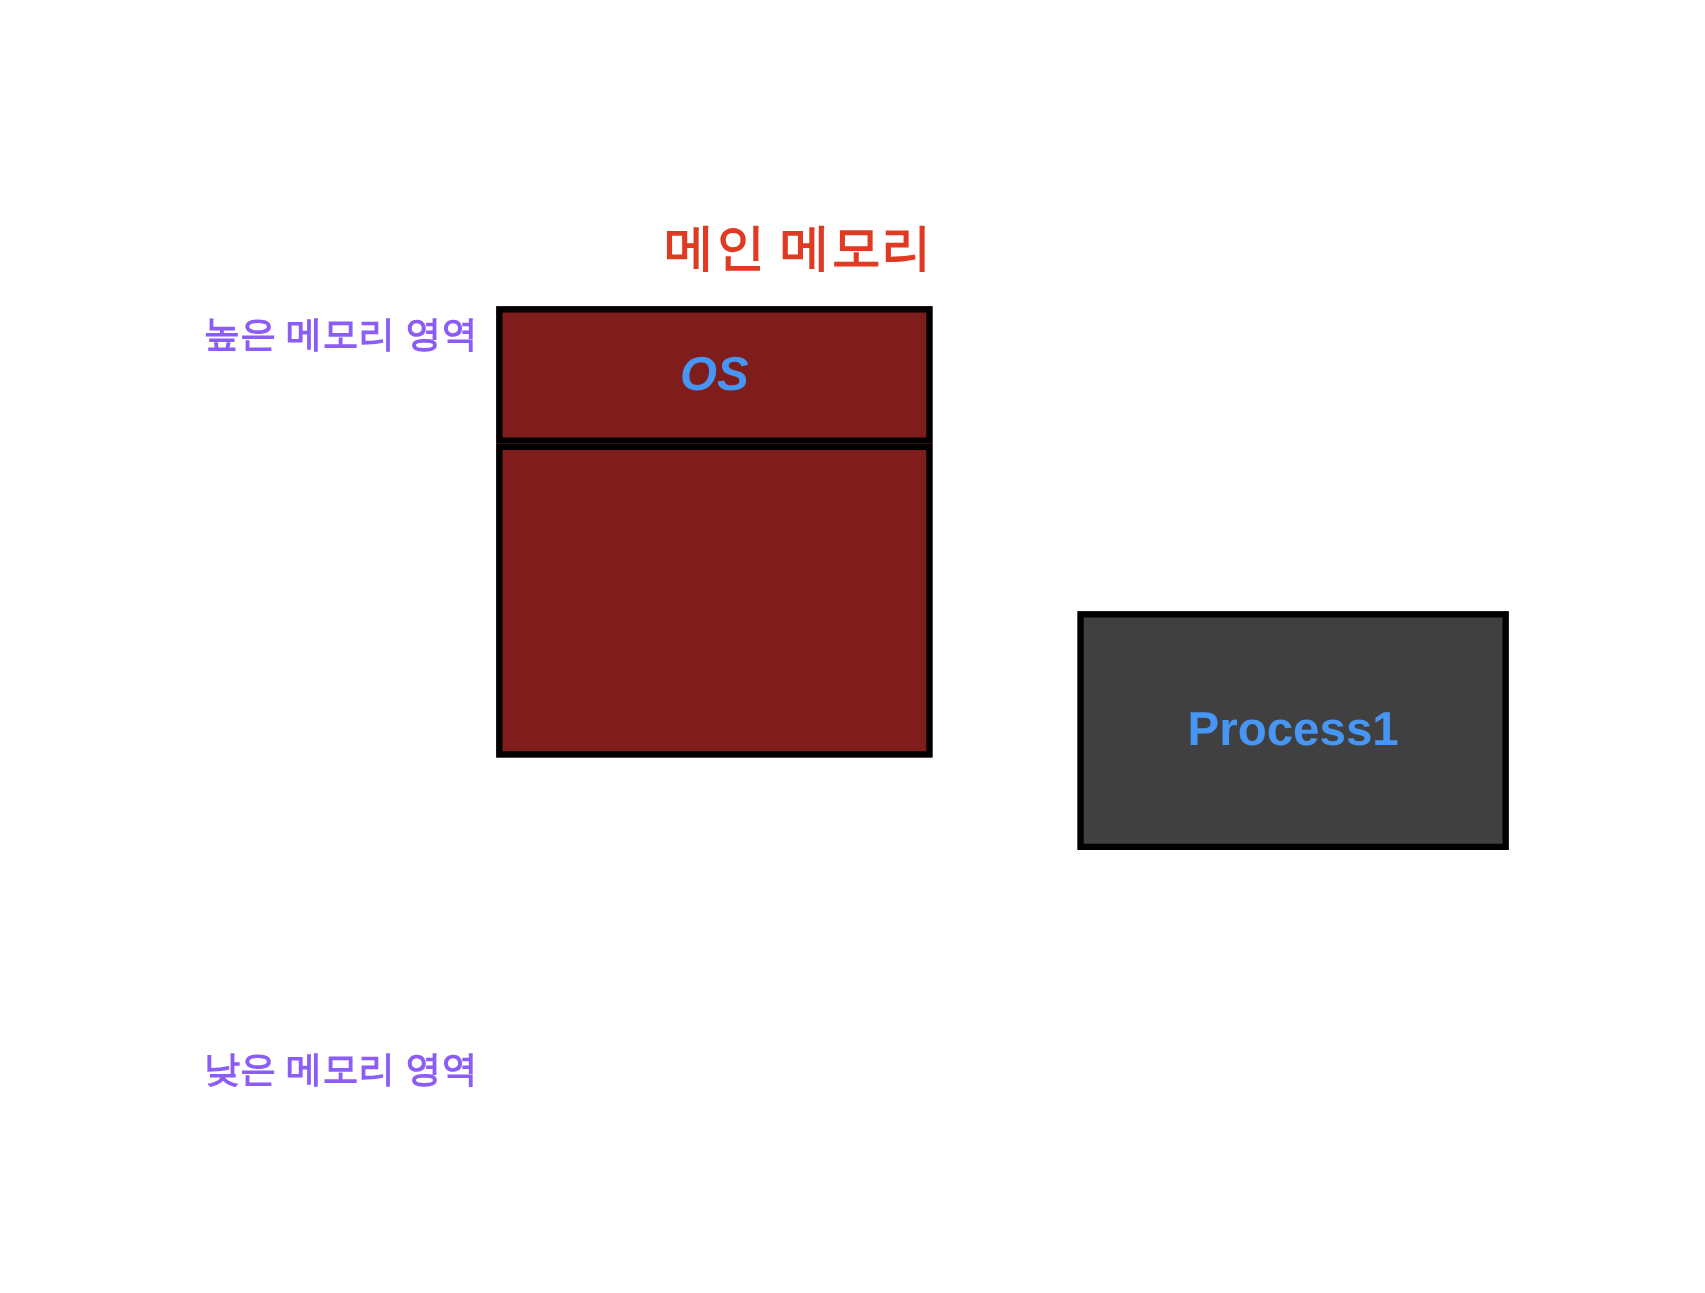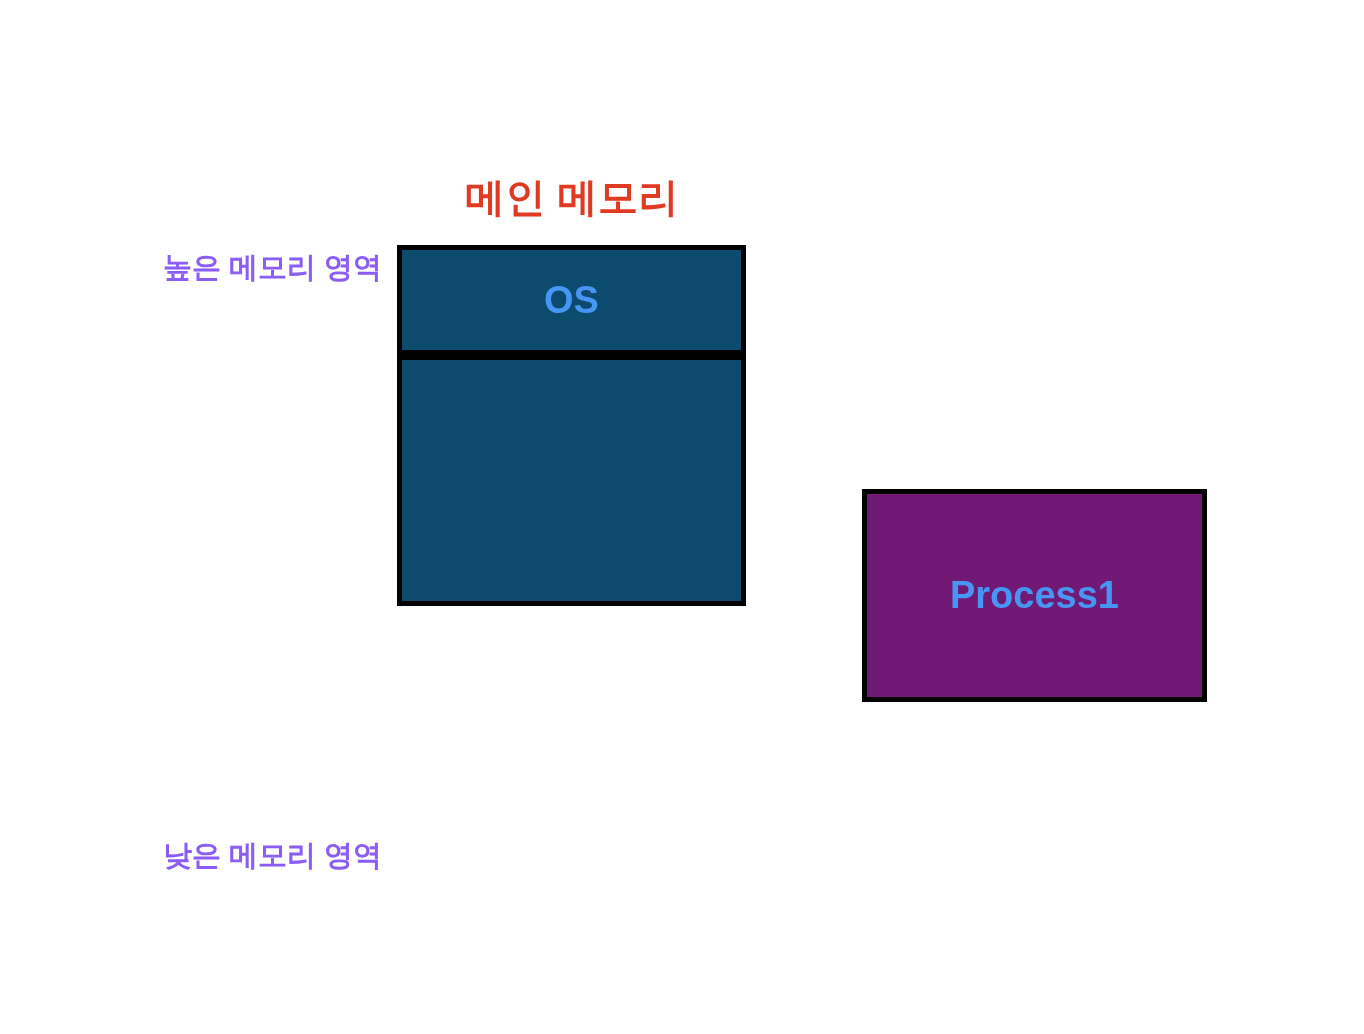--- a/index.html
+++ b/index.html
@@ -13,21 +13,21 @@
     height: 1034px;
     background: var(--bg-color, #ffffff);
     overflow: hidden;
     font-family: "Liberation Sans", sans-serif;
   }
   .diagram-title {
     position: absolute;
     left: 398px;
     top: 170px;
     width: 348px;
-    text-align: center;
+    text-align: right;
     font-size: 40px;
     font-weight: bold;
     color: var(--title-color, #e03a22);
     letter-spacing: 0.5px;
   }
   .side-label {
     position: absolute;
     font-size: 29px;
     font-weight: bold;
     color: #8b5cf6;
@@ -45,42 +45,43 @@
   .memory-column {
     position: absolute;
     left: 397px;
     top: 245px;
     width: 349px;
   }
   .memory-segment {
     box-sizing: border-box;
     width: 349px;
     border: 5px solid var(--border-color, #000000);
-    background: #0c4a6e;
+    background: #7f1d1d;
     display: flex;
     align-items: center;
     justify-content: center;
+    font-style: italic;
   }
   .memory-segment.seg-os      { height: 110px; }
   .memory-segment.seg-proc8   { height: 272px; }
   .memory-segment.seg-empty   { height: 251px; }
   .segment-text {
     font-size: 38px;
     font-weight: bold;
     color: var(--process-color, #4796f3);
   }
   .external-process-box {
     position: absolute;
     left: 862px;
     top: 489px;
     width: 345px;
-    height: 213px;
+    height: 191px;
     box-sizing: border-box;
     border: 5px solid var(--border-color, #000000);
-    background: #701a75;
+    background: #404040;
     display: flex;
     align-items: center;
     justify-content: center;
   }
 </style>
 </head>
 <body>
 
 <div id="canvas">
 

